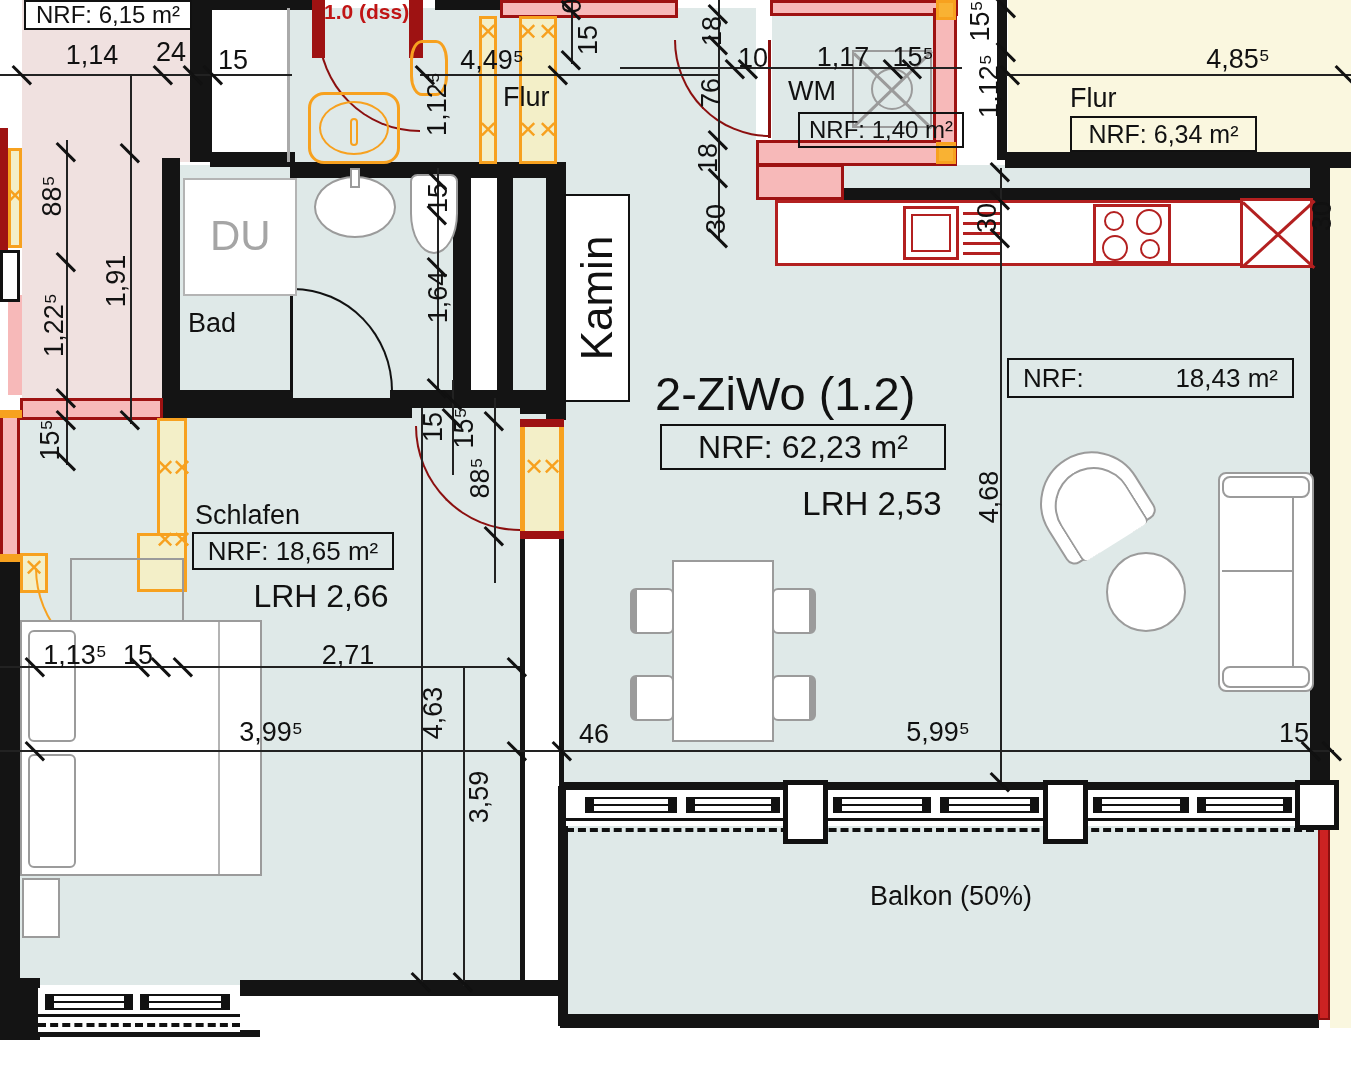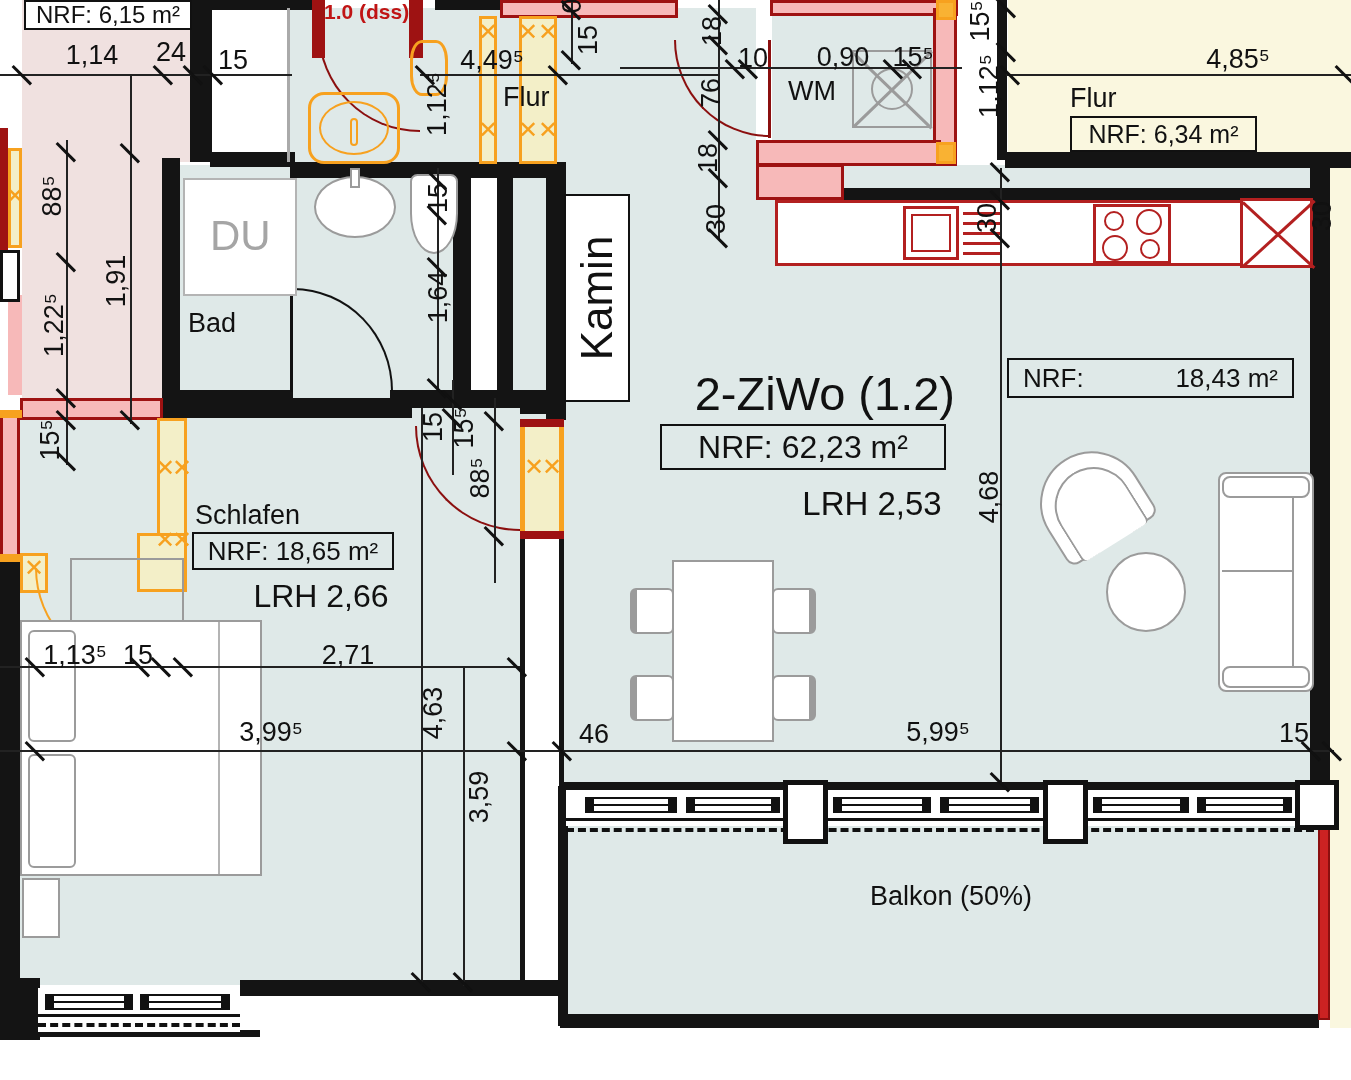--- a/index.html
+++ b/index.html
@@ -303,21 +303,21 @@
     <div class="tick" style="left:421px;top:982px"></div>
       <div class="tick" style="left:463px;top:982px"></div>
   </div>
 
   <div>
     <span class="dim" style="left:92px;top:55px">1,14</span>
     <span class="dim" style="left:171px;top:52px">24</span>
     <span class="dim" style="left:233px;top:60px">15</span>
     <span class="dim" style="left:492px;top:60px">4,49⁵</span>
     <span class="dim" style="left:753px;top:58px">10</span>
-    <span class="dim" style="left:843px;top:57px">0,90</span>
+    <span class="dim" style="left:843px;top:57px">1,17</span>
     <span class="dim" style="left:913px;top:57px">15⁵</span>
     <span class="dim" style="left:1238px;top:59px">4,85⁵</span>
     <span class="dim vdim" style="left:437px;top:104px">1,12⁵</span>
     <span class="dim vdim" style="left:572px;top:6px">0</span>
     <span class="dim vdim" style="left:588px;top:40px">15</span>
     <span class="dim vdim" style="left:712px;top:31px">18</span>
     <span class="dim vdim" style="left:711px;top:93px">76</span>
     <span class="dim vdim" style="left:708px;top:158px">18</span>
     <span class="dim vdim" style="left:716px;top:219px">30</span>
     <span class="dim vdim" style="left:980px;top:21px">15⁵</span>
@@ -347,29 +347,32 @@
 
   <div class="abs nrf" style="left:24px;top:0;width:168px;height:30px;font-size:24px;background:#fff">
     <span>NRF: 6,15 m²</span>
   </div>
 
   <div class="lab" style="left:324px;top:0;font-size:21px;color:#c01414;font-weight:bold">1.0 (dss)</div>
 
   <div class="lab" style="left:503px;top:82px">Flur</div>
 
   <div class="lab" style="left:788px;top:76px">WM</div>
+  <div class="abs nrf" style="left:798px;top:112px;width:166px;height:36px;font-size:24px">
+    <span>NRF: 1,40 m²</span>
+  </div>
 
   <div class="lab" style="left:1070px;top:83px">Flur</div>
   <div class="abs nrf" style="left:1070px;top:116px;width:187px;height:36px;font-size:25px;background:#faf7df">
     <span>NRF: 6,34 m²</span>
   </div>
 
   <div class="lab" style="left:188px;top:308px">Bad</div>
 
-  <div class="abs" style="left:655px;top:366px;width:300px;text-align:right;font-size:47px">2-ZiWo (1.2)</div>
+  <div class="abs" style="left:655px;top:366px;width:300px;text-align:left;font-size:47px">2-ZiWo (1.2)</div>
   <div class="abs nrf" style="left:660px;top:424px;width:286px;height:46px;font-size:32px">
     <span>NRF: 62,23 m²</span>
   </div>
   <div class="dim" style="left:872px;top:504px;font-size:33px">LRH 2,53</div>
 
   <div class="abs nrf" style="left:1007px;top:358px;width:287px;height:40px;justify-content:space-between;padding:0 14px">
     <span>NRF:</span>
     <span>18,43 m²</span>
   </div>
 

